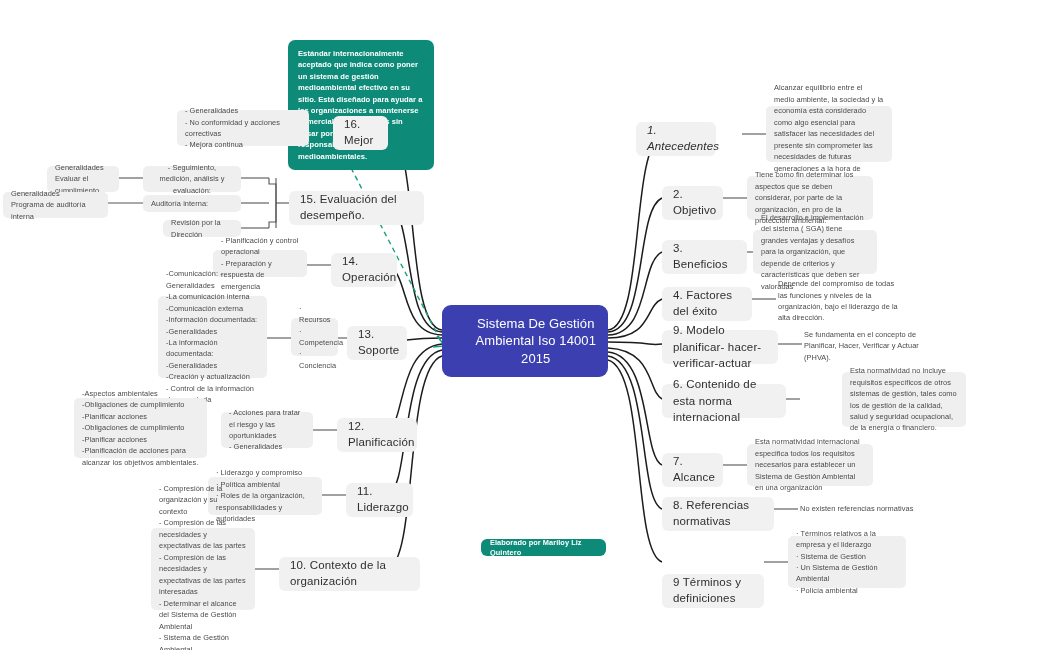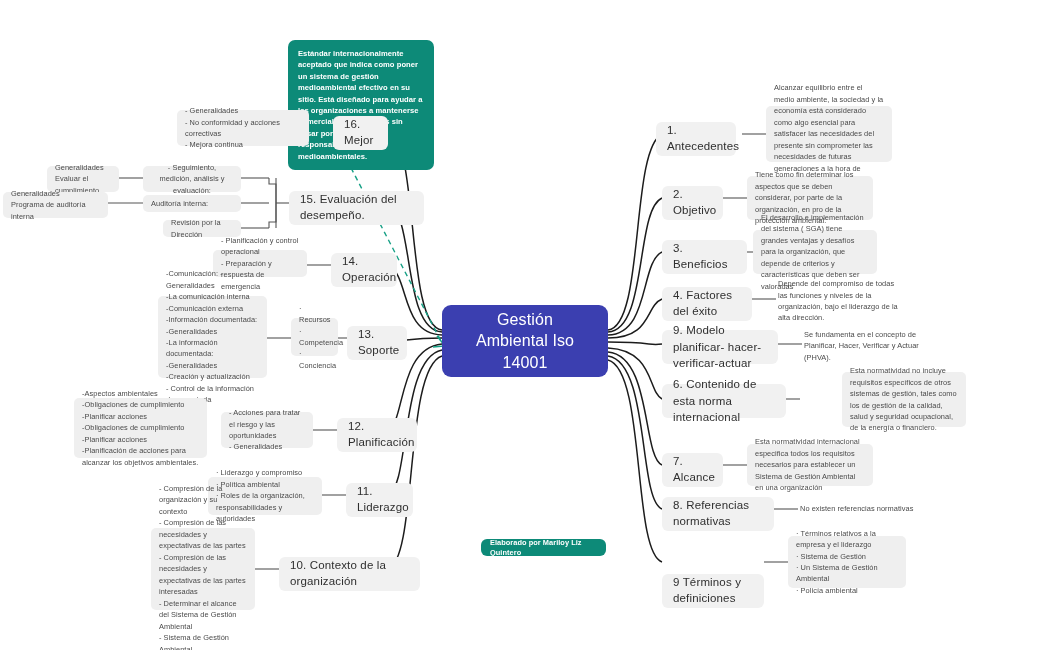--- a/index.html
+++ b/index.html
@@ -11,21 +11,21 @@
   }
   #stage{position:absolute;left:0;top:0;width:1050px;height:650px;}
   #wires{position:absolute;left:0;top:0;width:1050px;height:650px;pointer-events:none;}
 
   .node{position:absolute;box-sizing:border-box;}
 
   
   .root{
     background:#3b3fb0;color:#ffffff;border-radius:9px;
     display:flex;align-items:center;justify-content:flex-end;text-align:center;
-    font-size:16px;line-height:1.35;padding:10px 12px;font-weight:400;
+    font-size:13px;line-height:1.35;padding:10px 12px;font-weight:400;
     letter-spacing:.1px;
   }
   .root span{display:block;}
 
   
   .topic{
     background:#f1f1f1;color:#2f2f2f;border-radius:6px;
     display:flex;align-items:center;
     font-size:11.5px;line-height:1.35;padding:17px 11px;
     letter-spacing:.15px;
@@ -124,21 +124,21 @@
   <div class="node root" style="left:442px;top:305px;width:166px;height:72px;">
     <div>
       <span>Sistema De Gestión</span>
       <span>Ambiental Iso 14001</span>
       <span>2015</span>
     </div>
   </div>
 
   <div class="node credit" style="left:481px;top:539px;width:125px;height:17px;">Elaborado por Mariloy Liz Quintero</div>
 
-  <div class="node topic" style="left:656px;top:122px;width:80px;height:24px;">
+  <div class="node topic" style="left:636px;top:122px;width:80px;height:24px;font-style:italic;">
     <span>1. Antecedentes</span>
     </div>
   <div class="node detail" style="left:766px;top:106px;width:126px;height:56px;">
     <span class="lines">Alcanzar equilibrio entre el medio ambiente, la sociedad y la economía está considerado como algo esencial para satisfacer las necesidades del presente sin comprometer las necesidades de futuras generaciones a la hora de satisfacer sus necesidades.</span>
     </div>
 
   <div class="node topic" style="left:662px;top:186px;width:61px;height:24px;">
     <span>2. Objetivo</span>
     </div>
   <div class="node detail" style="left:747px;top:176px;width:126px;height:44px;">

